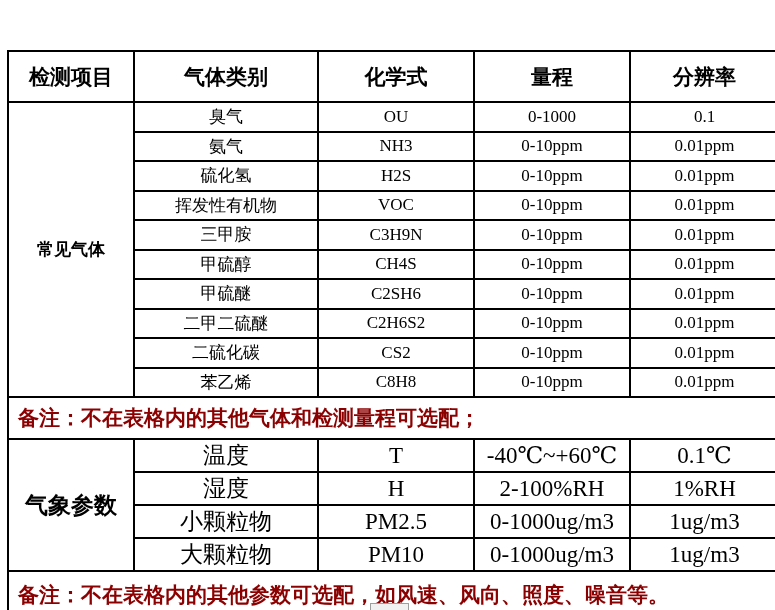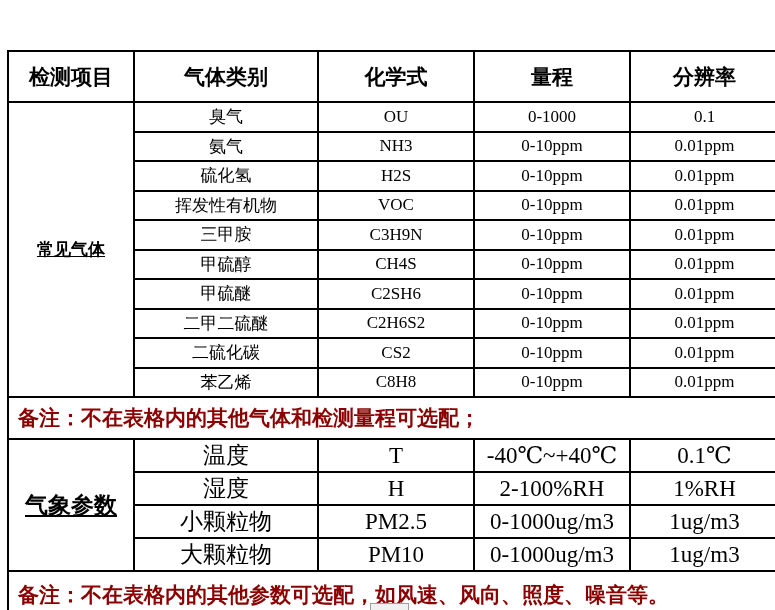--- a/index.html
+++ b/index.html
@@ -16,21 +16,21 @@
   .spec-table th,.spec-table td{
     border:2px solid #000;
     text-align:center;vertical-align:middle;
     padding:0;overflow:hidden;white-space:nowrap;
   }
   .spec-table th{
     font-size:21px;font-weight:bold;height:49px;
   }
   tr.data-row td{height:27.5px;font-size:17px;}
   tr.weather-row td{height:31px;font-size:23px;}
-  td.section-label{font-size:21px;font-weight:bold;text-decoration:underline;}
+  td.section-label{font-size:21px;font-weight:bold;}
   tr.note-row td{
     height:40px;font-size:21px;font-weight:bold;
     color:#8B0000;text-align:left;padding-left:9px;
   }
   tr.note-row.last td{height:45px;}
   .fragment{
     position:absolute;left:370px;top:603px;width:37px;height:8px;
     background:#f1f1f1;border:1px solid #9e9e9e;border-bottom:none;
   }
 </style>
@@ -117,21 +117,21 @@
     </tr>
 
     <tr class="note-row">
       <td colspan="5">备注：不在表格内的其他气体和检测量程可选配；</td>
     </tr>
 
     <tr class="weather-row">
       <td class="section-label" rowspan="4">气象参数</td>
       <td>温度</td>
       <td>T</td>
-      <td>-40℃~+40℃</td>
+      <td>-40℃~+60℃</td>
       <td>0.1℃</td>
     </tr>
     <tr class="weather-row">
       <td>湿度</td>
       <td>H</td>
       <td>2-100%RH</td>
       <td>1%RH</td>
     </tr>
     <tr class="weather-row">
       <td>小颗粒物</td>

